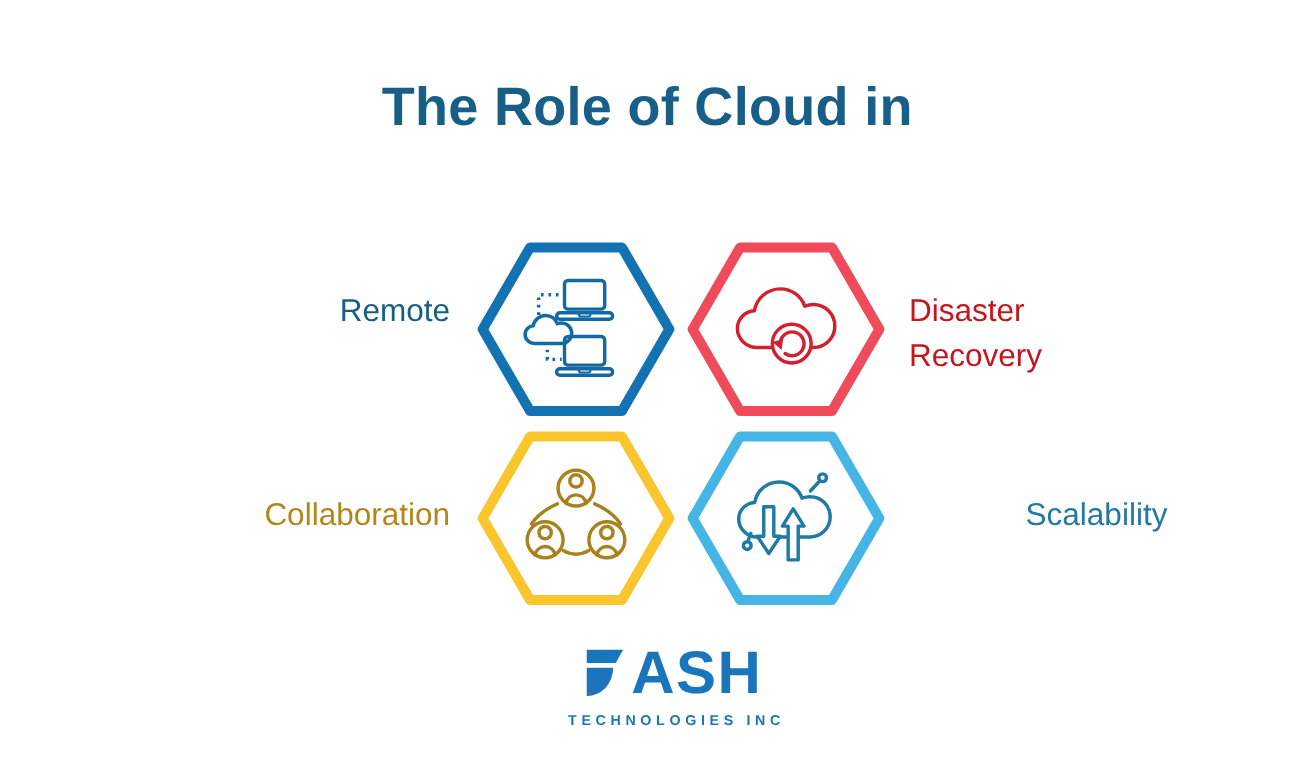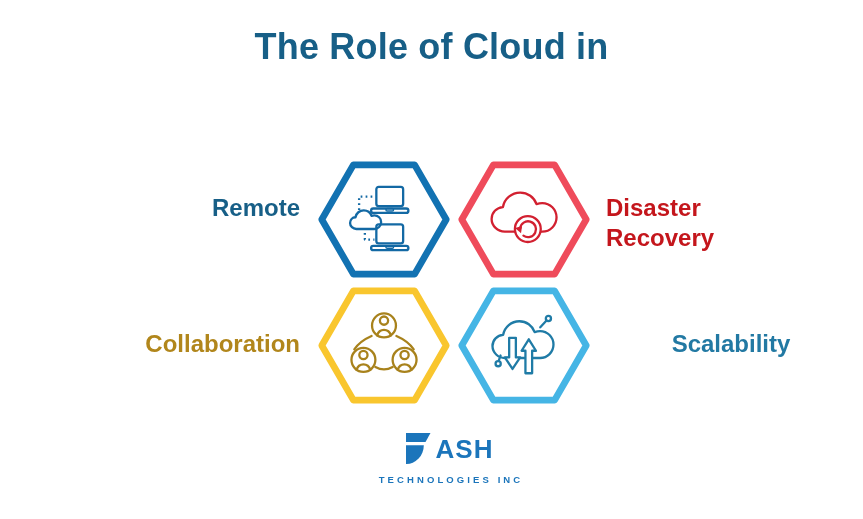--- a/index.html
+++ b/index.html
@@ -5,49 +5,49 @@
   html,body{margin:0;padding:0;}
   body{
     width:863px;height:519px;background:#ffffff;position:relative;overflow:hidden;
     font-family:"Liberation Sans",sans-serif;
   }
   .stage{position:absolute;inset:0;}
   .title{
     position:absolute;top:25px;left:0;width:863px;text-align:center;
     font-size:36px;font-weight:bold;line-height:44px;letter-spacing:0.2px;
   }
-  .label{position:absolute;font-weight:bold;font-size:24px;line-height:30px;}
+  .label{position:absolute;font-weight:normal;font-size:21px;line-height:30px;}
   .label-tl{top:193px;left:20px;width:280px;text-align:right;}
   .label-tr{top:193px;left:606px;width:250px;text-align:left;}
   .label-bl{top:329px;left:20px;width:280px;text-align:right;}
   .label-br{top:329px;left:606px;width:250px;text-align:center;}
   .hex-cell{position:absolute;width:134px;height:119px;}
   .hex-cell svg{display:block;width:134px;height:119px;}
   .pos-tl{left:317px;top:160px;}
   .pos-tr{left:457px;top:160px;}
   .pos-bl{left:317px;top:286px;}
   .pos-br{left:457px;top:286px;}
   .hex-outline{fill:none;stroke-width:7;stroke-linejoin:round;}
   .icon{fill:none;stroke-width:2.4;stroke-linecap:round;stroke-linejoin:round;}
   .logo{position:absolute;top:433px;left:18px;width:863px;text-align:center;}
   .logo-main{display:inline-flex;align-items:flex-end;gap:3px;}
   .logo-d{display:block;width:27px;height:31px;}
   .logo-text{
-    display:block;font-size:26px;font-weight:bold;line-height:30px;letter-spacing:1px;
+    display:block;font-size:40px;font-weight:bold;line-height:30px;letter-spacing:1px;
   }
   .logo-sub{
     margin-top:6px;font-size:9.5px;font-weight:bold;letter-spacing:3.1px;text-indent:3px;
   }
 </style>
 </head>
 <body>
 
 <div class="stage">
 
-  <div class="title" style="color: rgb(23, 95, 135);">
+  <div class="title" style="color: rgb(23, 95, 135); margin-top: 24px;">
     <div>The Role of Cloud in</div>
   </div>
 
   <div class="label label-tl" style="color: rgb(23, 95, 135);">
     <div>Remote</div>
   </div>
   <div class="label label-tr" style="color: rgb(196, 22, 28);">
     <div>Disaster</div>
     <div>Recovery</div>
   </div>

